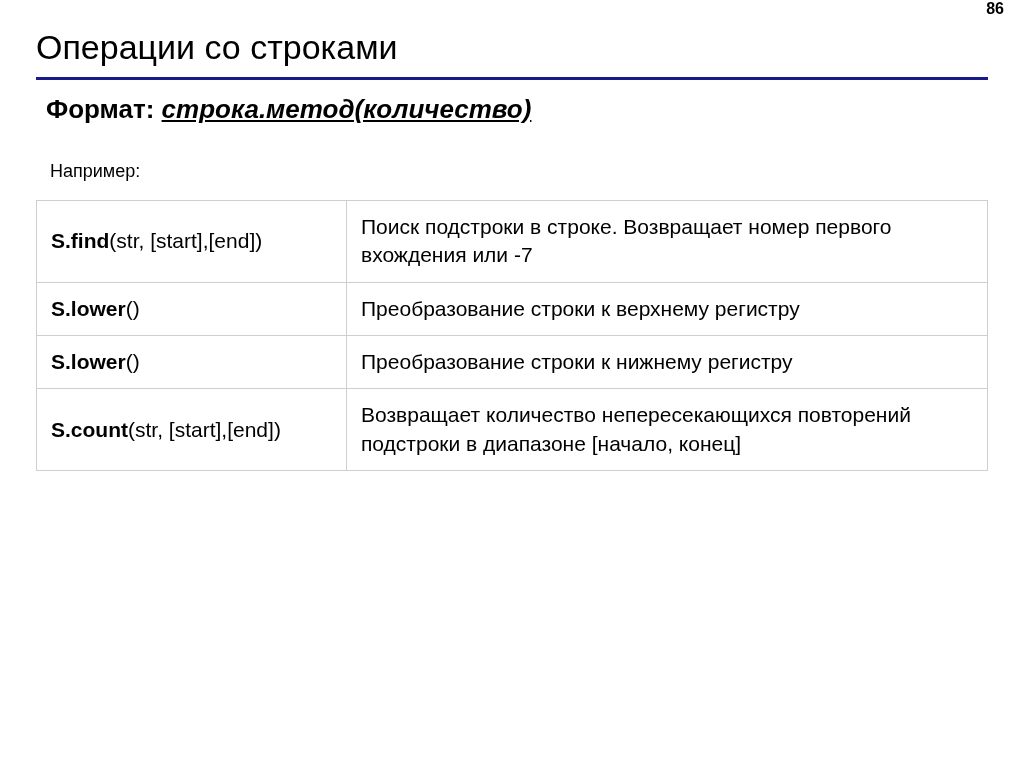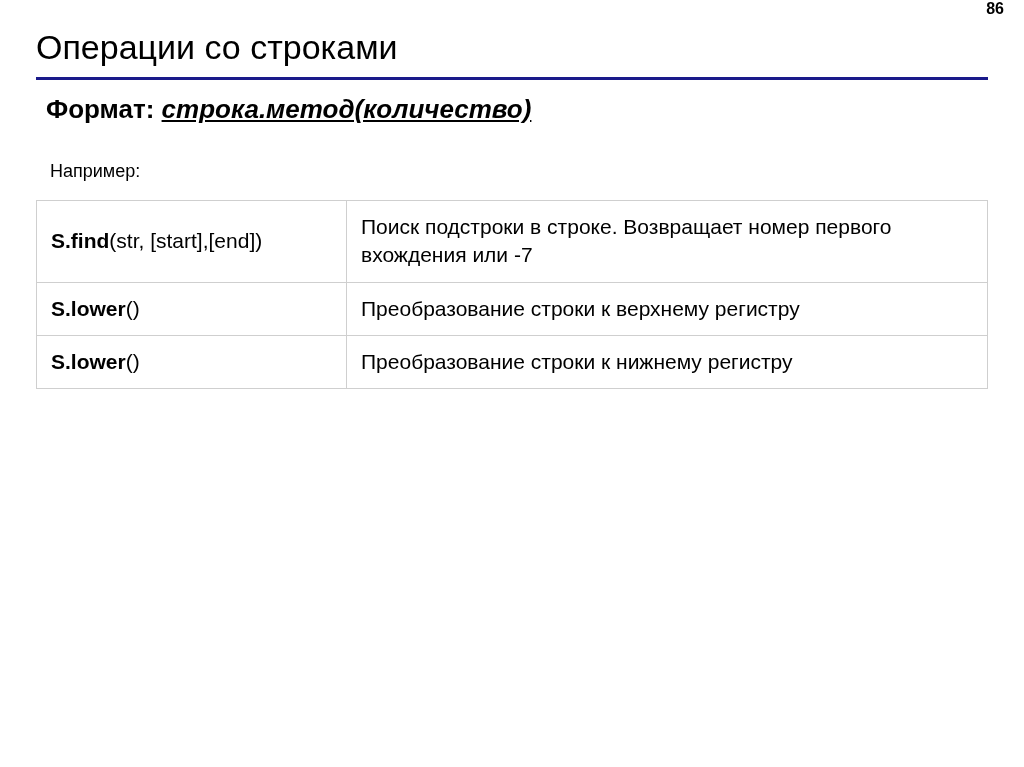--- a/index.html
+++ b/index.html
@@ -90,15 +90,19 @@
         <td>Поиск подстроки в строке. Возвращает номер первого вхождения или -7</td>
       </tr>
       <tr>
         <td class="method-col"><span class="m-bold">S.lower</span><span>()</span></td>
         <td>Преобразование строки к верхнему регистру</td>
       </tr>
       <tr>
         <td class="method-col"><span class="m-bold">S.lower</span><span>()</span></td>
         <td>Преобразование строки к нижнему регистру</td>
       </tr>
+      <tr>
+        <td class="method-col"><span class="m-bold">S.count</span><span>(str, [start],[end])</span></td>
+        <td>Возвращает количество непересекающихся повторений подстроки в диапазоне [начало, конец]</td>
+      </tr>
     </tbody>
   </table>
 </div>
 
 </body></html>

